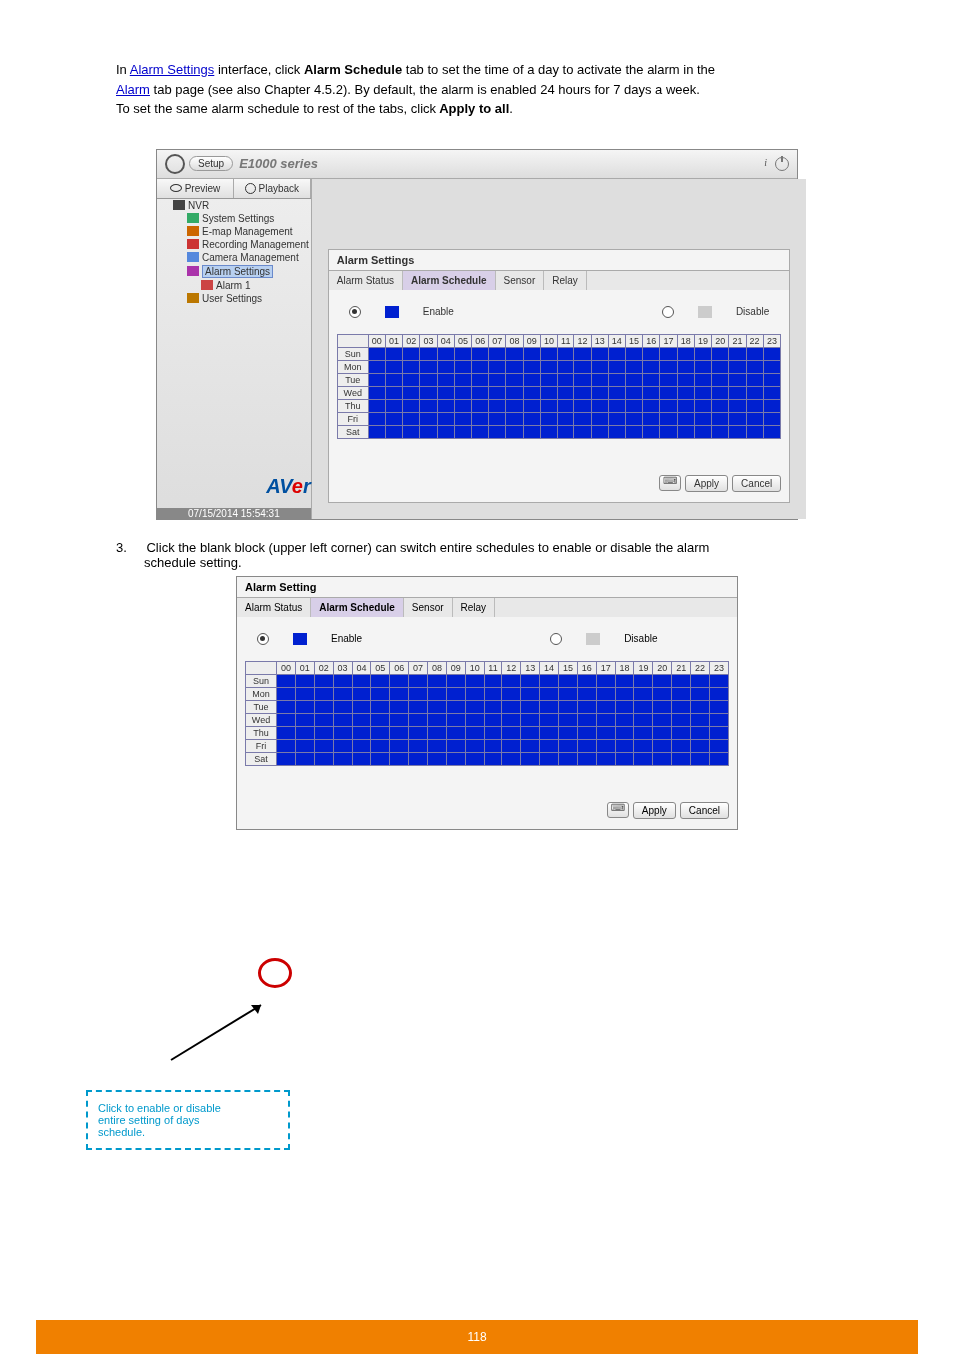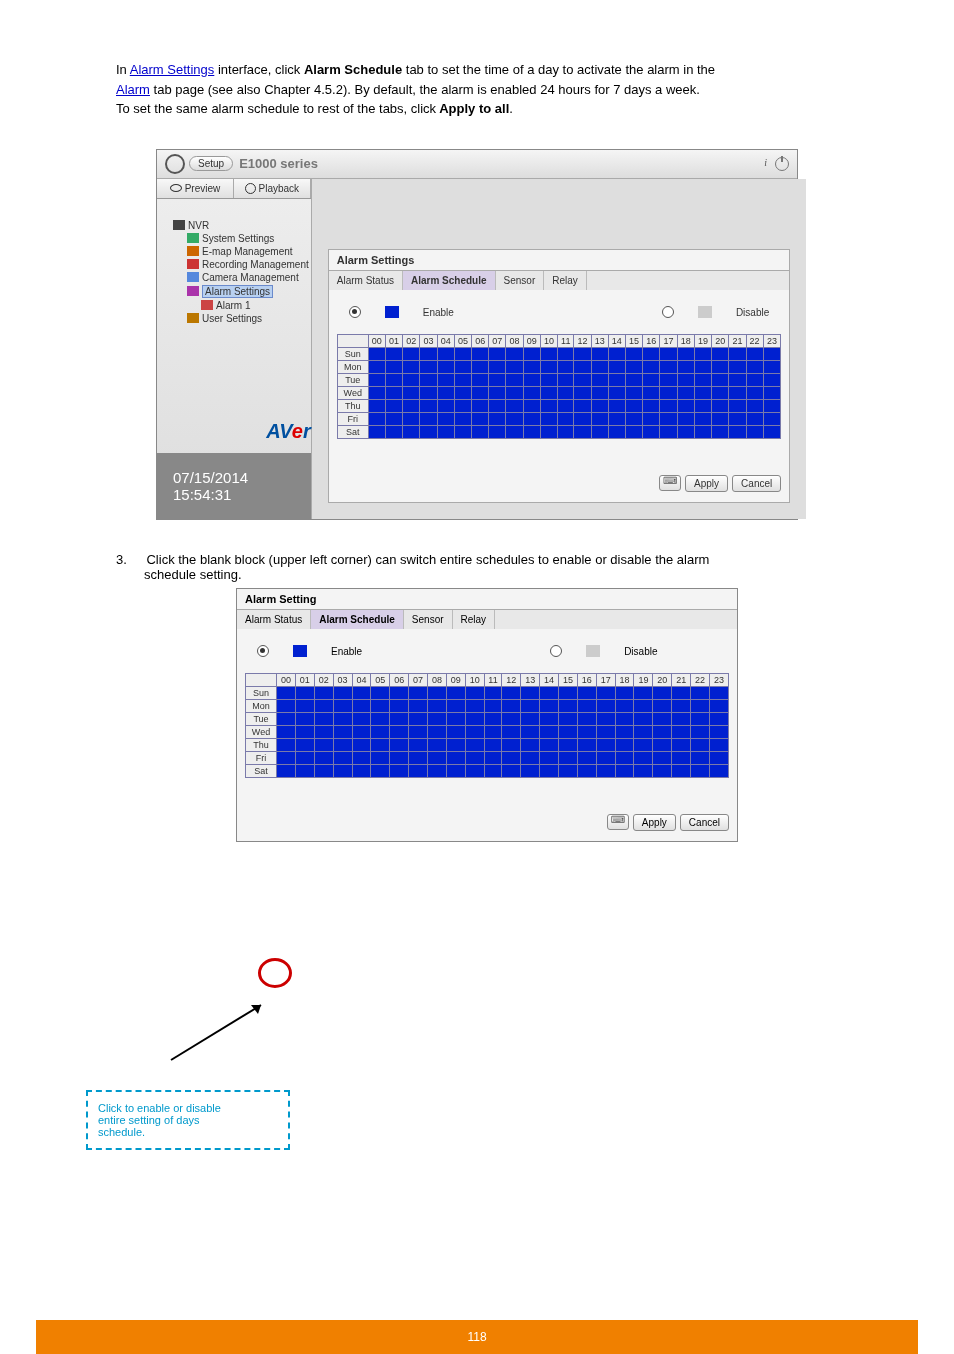--- a/index.html
+++ b/index.html
@@ -1,60 +1,60 @@
 <!DOCTYPE html>
 <html><head>
 <meta charset="utf-8">
 <style>
 body{margin:0;font-family:Arial,sans-serif;font-size:13px;color:#000;background:#fff}
 .page{width:882px;margin:0 auto;padding:60px 80px 0 80px;box-sizing:border-box;position:relative;min-height:1354px}
 .intro-link{color:#0000cc;text-decoration:underline}
 .intro{margin-bottom:30px;line-height:1.5}
 .indent{margin-left:16px}
-.screenshot{border:1px solid #888;background:linear-gradient(#e8e8e8,#dcdcdc);margin:10px 40px 32px 40px;position:relative;font-size:10px;color:#333}
+.screenshot{border:1px solid #888;background:linear-gradient(#e8e8e8,#dcdcdc);margin:10px 40px 20px 40px;position:relative;font-size:10px;color:#333}
 .titlebar{display:flex;align-items:center;padding:4px 8px;background:linear-gradient(#f5f5f5,#ddd);border-bottom:1px solid #aaa}
 .gear{width:16px;height:16px;border:2px solid #555;border-radius:50%;margin-right:4px;position:relative;display:inline-block}
 .setup-btn{background:linear-gradient(#fff,#ddd);border:1px solid #999;border-radius:10px;padding:1px 8px;margin-right:6px}
-.series{font-weight:bold;color:#777;font-size:13px}
+.series{font-weight:bold;color:#777;font-style:italic;font-size:13px}
 .tb-right{margin-left:auto;display:flex;gap:8px}
 .info-icon{font-style:italic;font-family:serif;color:#555}
 .power-icon{width:12px;height:12px;border:1.5px solid #777;border-radius:50%;display:inline-block;position:relative}
 .power-icon:after{content:"";position:absolute;top:-2px;left:5px;width:1.5px;height:6px;background:#777}
 .body-row{display:flex}
 .sidebar{width:168px;background:linear-gradient(#eee,#ddd);border-right:1px solid #aaa;display:flex;flex-direction:column}
 .sidebar-tabs{display:flex;border-bottom:1px solid #999;background:linear-gradient(#f8f8f8,#e0e0e0)}
 .sidebar-tab{flex:1;text-align:center;padding:4px 2px;border-right:1px solid #aaa;font-size:10px;display:flex;align-items:center;justify-content:center;gap:3px}
 .eye{width:10px;height:6px;border:1px solid #333;border-radius:50%;display:inline-block}
 .play-ico{width:9px;height:9px;border:1px solid #333;border-radius:50%;display:inline-block;position:relative}
-.tree{padding:20px 2px;font-size:10px}
+.tree{padding:0 2px;font-size:10px}
 .tree-row{display:flex;align-items:center;padding:1px 0;white-space:nowrap}
 .tree-indent1{padding-left:14px}
 .tree-indent2{padding-left:28px}
 .tree-indent3{padding-left:42px}
 .tree-ico{width:12px;height:10px;display:inline-block;margin-right:3px}
 .ico-nvr{background:#444}
 .ico-sys{background:#3a6}
 .ico-emap{background:#c60}
 .ico-rec{background:#c33}
 .ico-cam{background:#58d}
 .ico-alarm{background:#a3a}
 .ico-alarm1{background:#c44}
 .ico-user{background:#b70}
 .tree-selected{background:#b8d0f0;border:1px solid #6a8acc;padding:0 2px}
 .brand{margin-top:auto;text-align:right;padding:10px 0}
 .brand-txt{font-size:20px;font-weight:bold;font-style:italic;color:#0050a0}
 .brand-txt .r{color:#d00}
-.timestamp{background:#888;color:#fff;font-size:15px;text-align:left;padding:16px}
+.timestamp{background:#888;color:#fff;font-size:10px;text-align:center;padding:0}
 .main{flex:1;background:#dedede;padding:70px 16px 16px 16px;position:relative}
 .panel{background:#f4f4f4;border:1px solid #aaa}
 .panel-title{font-weight:bold;padding:4px 8px;border-bottom:1px solid #aaa;font-size:11px}
 .tabs{display:flex;background:#e8e8e8}
 .tab{padding:4px 8px;border-right:1px solid #bbb;font-size:10px}
 .tab.active{background:#d8cfe8;font-weight:bold}
-.radio-row{display:flex;align-items:flex-end;padding:16px 20px;gap:24px}
+.radio-row{display:flex;align-items:center;padding:16px 20px;gap:24px}
 .radio{width:10px;height:10px;border:1px solid #555;border-radius:50%;display:inline-block;position:relative;background:#fff}
 .radio.sel:after{content:"";position:absolute;top:2px;left:2px;width:5px;height:5px;background:#333;border-radius:50%}
 .swatch{width:14px;height:12px;display:inline-block}
 .sw-blue{background:#0020d0}
 .sw-grey{background:#ccc}
 .radio-label{margin-right:40px}
 .grid-wrap{padding:0 8px 30px 8px}
 table.sched{border-collapse:collapse;width:100%;font-size:9px}
 table.sched td,table.sched th{border:1px solid #7a7aaa;padding:0;text-align:center;height:12px}
 table.sched th{background:#eee;font-weight:normal;color:#333}

